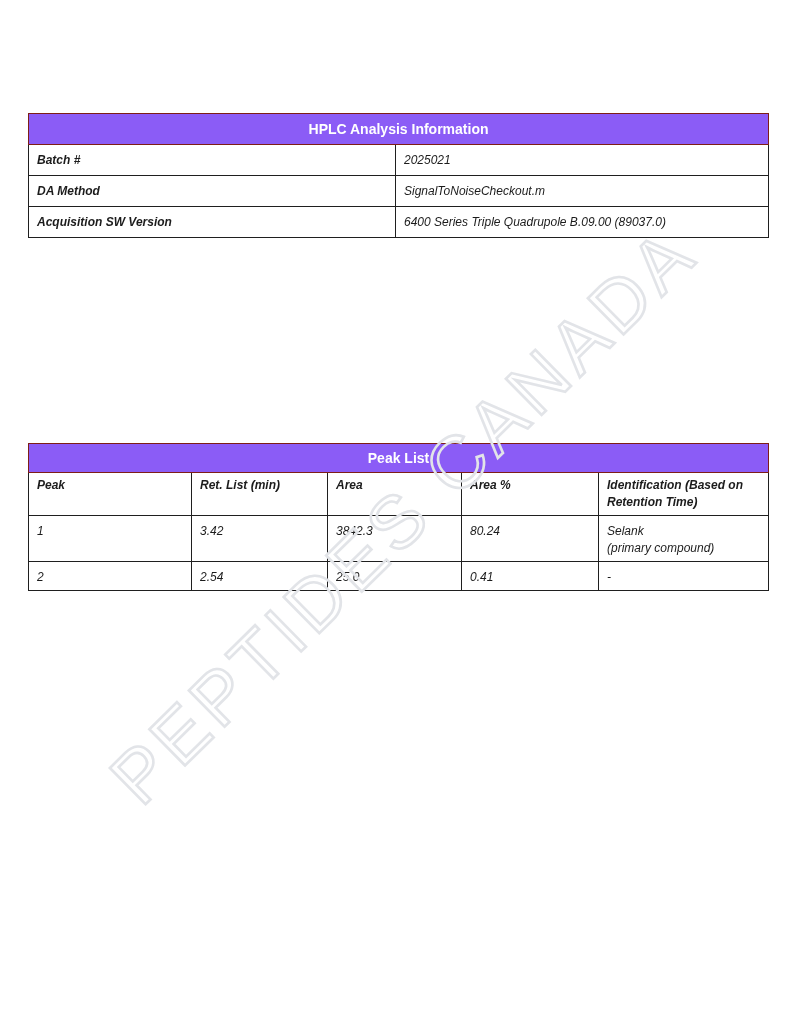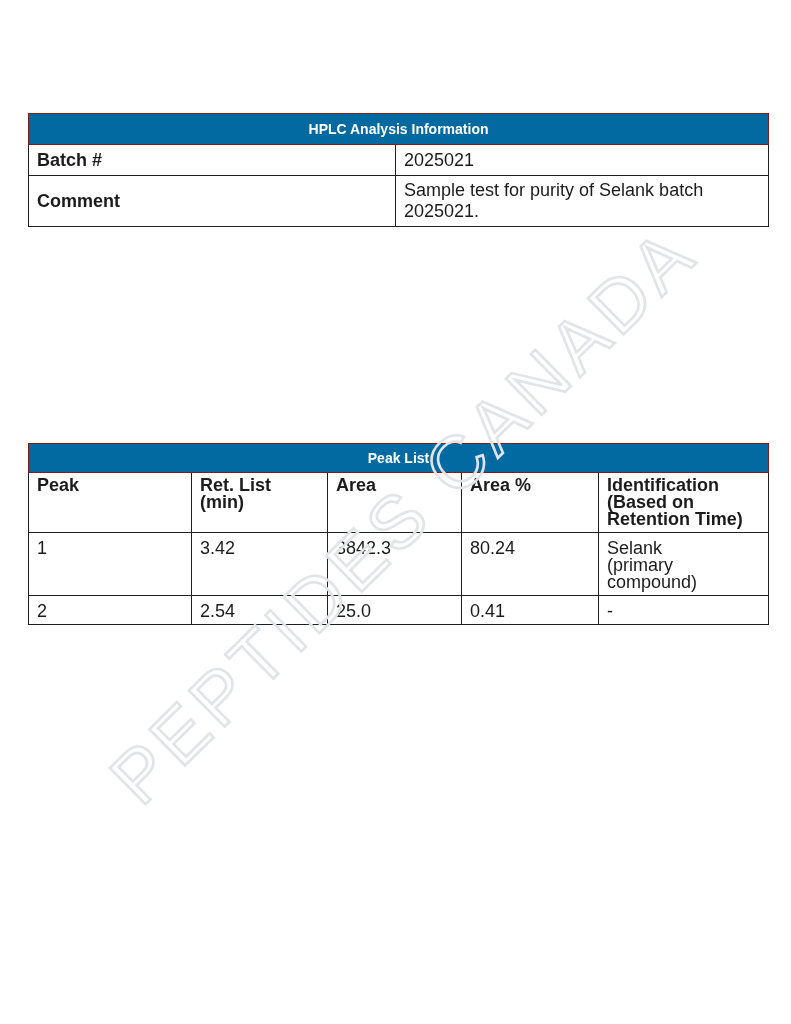--- a/index.html
+++ b/index.html
@@ -19,36 +19,37 @@
   table {
     position: absolute;
     border-collapse: collapse;
     table-layout: fixed;
     width: 740px;
     left: 28px;
   }
   .info-table { top: 113px; }
   .peak-table { top: 443px; }
   th.banner {
-    background: #0369a1;
+    background: #8b5cf6;
     color: #ffffff;
     font-size: 14px;
     font-weight: bold;
     text-align: center;
     border: 1px solid #7e1d17;
     padding: 0;
   }
   .info-table th.banner { height: 30px; }
   .peak-table th.banner { height: 28px; }
   td, th.colhead {
     border: 1px solid #1f1f1f;
-    font-size: 18px;
+    font-size: 12px;
     padding: 4px 8px;
     background: transparent;
     overflow: hidden;
+    font-style: italic;
   }
   .info-table td { height: 22px; vertical-align: middle; }
   .info-table td.lbl { font-weight: bold; }
   .peak-table th.colhead {
     font-weight: bold;
     text-align: left;
     vertical-align: top;
     line-height: 17px;
     height: 34px;
   }
@@ -89,22 +90,26 @@
       <tr>
         <th class="banner" colspan="2">HPLC Analysis Information</th>
       </tr>
     </thead>
     <tbody>
       <tr>
         <td class="lbl">Batch #</td>
         <td class="val">2025021</td>
       </tr>
       <tr>
-        <td class="lbl">Comment</td>
-        <td class="val">Sample test for purity of Selank batch 2025021.</td>
+        <td class="lbl">DA Method</td>
+        <td class="val">SignalToNoiseCheckout.m</td>
+      </tr>
+      <tr>
+        <td class="lbl">Acquisition SW Version</td>
+        <td class="val">6400 Series Triple Quadrupole B.09.00 (89037.0)</td>
       </tr>
     </tbody>
   </table>
 
   <table class="peak-table">
     <colgroup>
       <col style="width:163px">
         <col style="width:136px">
         <col style="width:134px">
         <col style="width:137px">

